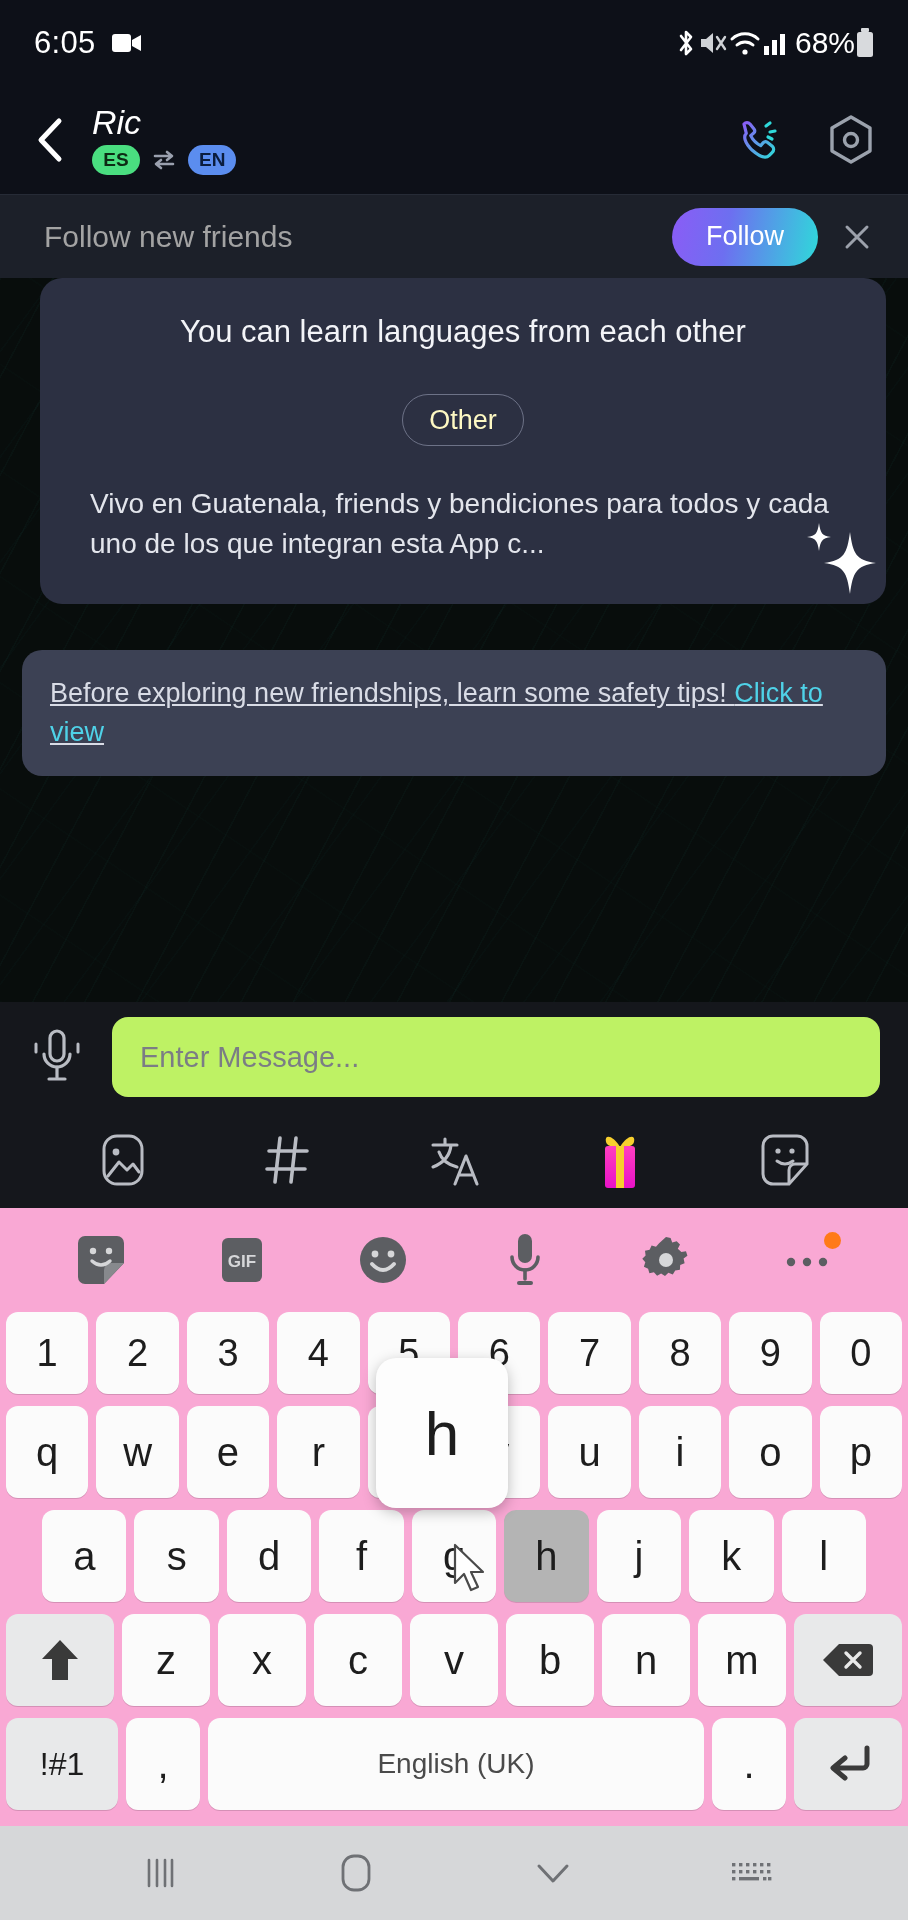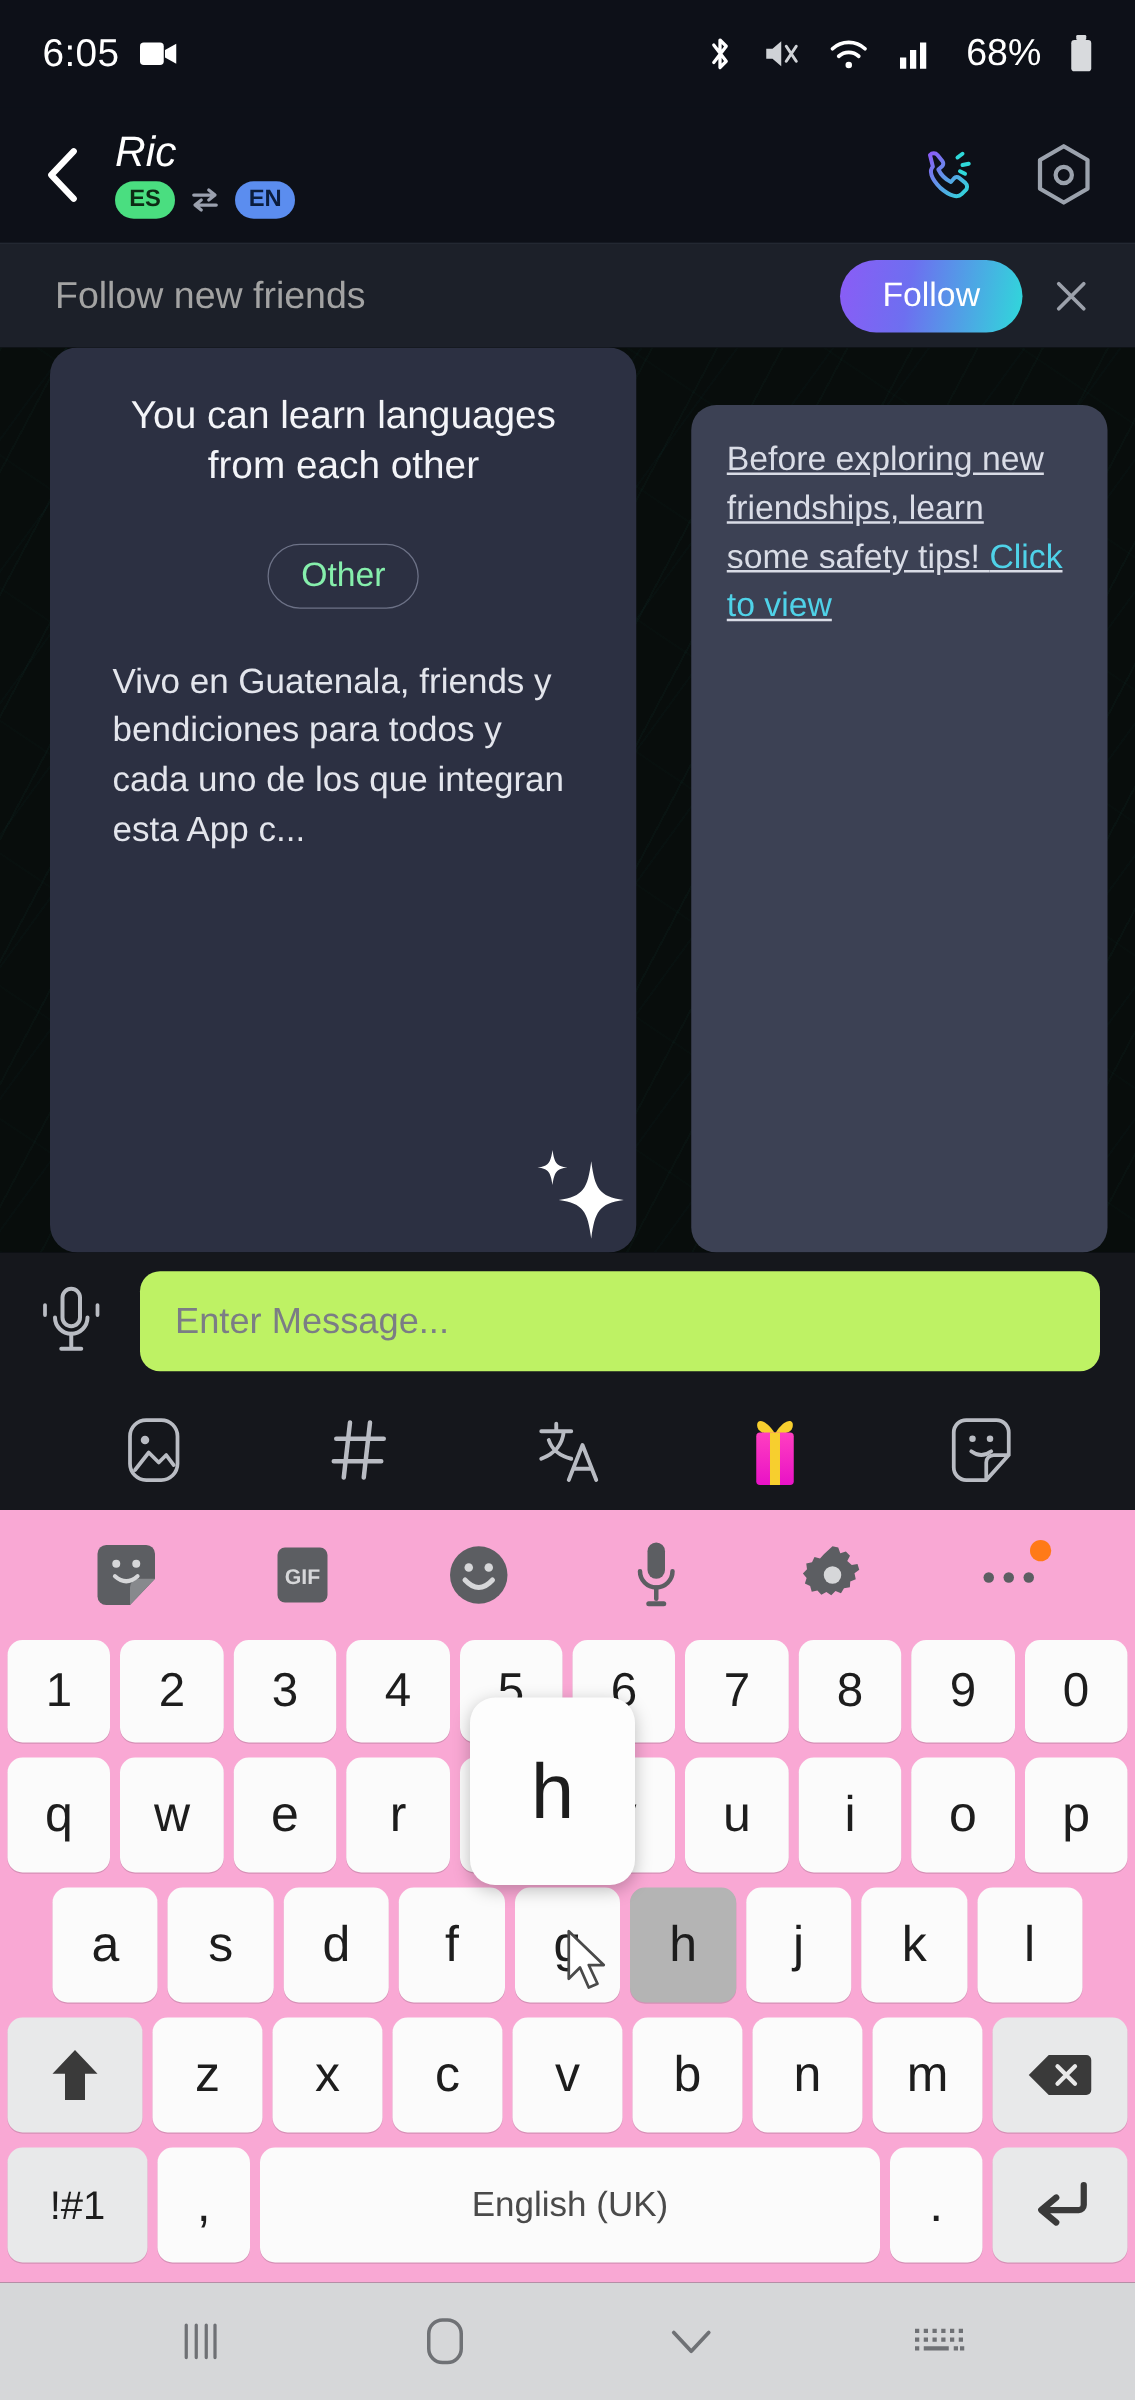--- a/index.html
+++ b/index.html
@@ -14,21 +14,21 @@
   .phone { width:908px; height:1920px; position:relative; display:flex; flex-direction:column; }
 
   
   .statusbar{
     height:86px; flex:0 0 86px; background:#0d1018;
     display:flex; align-items:center; justify-content:space-between;
     padding:0 34px; color:#ffffff;
   }
   .sb-left{ display:flex; align-items:center; gap:16px; }
   .sb-time{ font-size:31px; letter-spacing:.3px; color:#fff; }
-  .sb-right{ display:flex; align-items:center; gap:23px; }
+  .sb-right{ display:flex; align-items:center; gap:1px; }
   .sb-pct{ font-size:30px; color:#fff; margin-left:4px; }
   .ico{ display:inline-block; line-height:0; }
 
   
   .appbar{
     flex:0 0 108px; background:#0d1018; display:flex; align-items:center;
     padding:0 28px 0 22px; position:relative;
   }
   .back-btn{ width:56px; height:56px; display:flex; align-items:center; justify-content:center; flex:0 0 auto;}
   .peer{ margin-left:14px; display:flex; flex-direction:column; gap:5px; flex:1 1 auto; }
@@ -66,31 +66,31 @@
   .chat-bgpattern{
     position:absolute; inset:0; opacity:.5;
     background:
       radial-gradient(circle at 12% 30%, rgba(20,70,62,.30) 0 2px, transparent 3px),
       radial-gradient(circle at 78% 18%, rgba(20,70,62,.25) 0 2px, transparent 3px),
       repeating-linear-gradient(118deg, rgba(22,74,66,.20) 0 1.5px, transparent 1.5px 46px),
       repeating-linear-gradient(-54deg, rgba(18,62,56,.17) 0 1.5px, transparent 1.5px 62px),
       repeating-linear-gradient(34deg, rgba(16,58,52,.13) 0 1.5px, transparent 1.5px 88px);
     pointer-events:none;
   }
-  .chat-inner{ position:relative; z-index:1; display:flex; flex-direction:row; height:100%; }
+  .chat-inner{ position:relative; z-index:1; display:flex; flex-direction:column; height:100%; }
 
   .sys-card{
     position:relative; margin:0 22px 0 40px; background:#2c3042; border-radius:22px;
     padding:34px 30px 40px; text-align:center; overflow:visible;
   }
   .sys-title{ color:#f3f4f8; font-size:31px; line-height:1.3; }
   .sys-chip{
     display:inline-flex; align-items:center; justify-content:center; margin:42px 0 38px;
     min-width:112px; height:52px; padding:0 26px; border-radius:26px;
-    border:1.5px solid #6d7287; color:#86efac; font-size:27px;
+    border:1.5px solid #6d7287; color:#fef9c3; font-size:27px;
   }
   .sys-body{ color:#e3e5ec; font-size:28px; line-height:1.42; text-align:left; padding:0 14px 0 20px; }
   .sparkle{ position:absolute; pointer-events:none; }
   .sp-big{ right:8px; bottom:4px; }
   .sp-small{ right:54px; bottom:48px; }
 
   .safety-card{
     margin:46px 22px 0 22px; background:#3c4154; border-radius:20px;
     padding:24px 28px; font-size:27px; line-height:1.45; color:#d9dce6;text-decoration:underline;
   }

